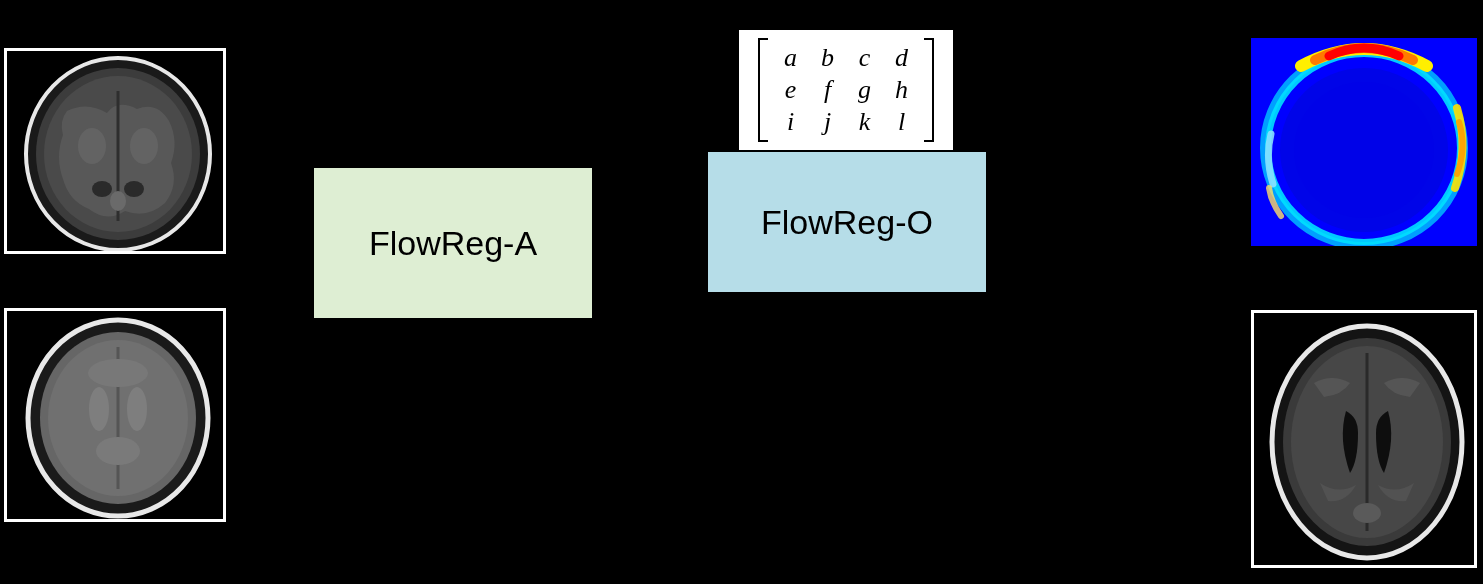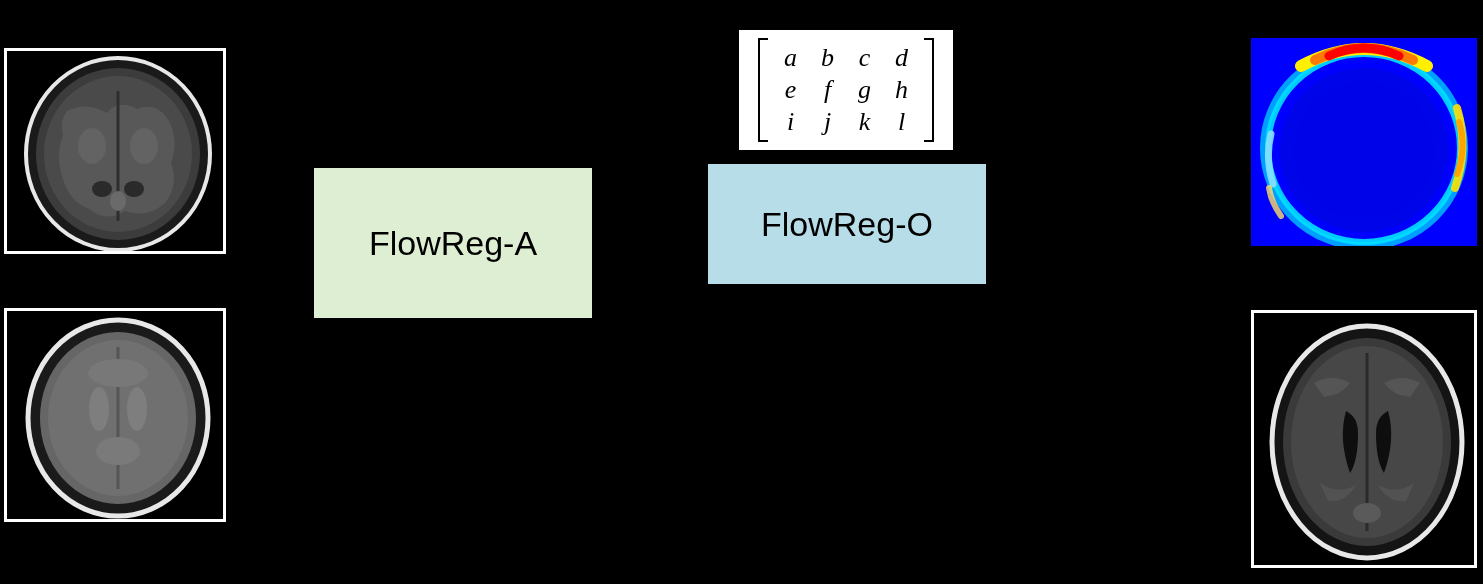--- a/index.html
+++ b/index.html
@@ -16,21 +16,21 @@
   .mri2 { left: 4px; top: 308px; width: 222px; height: 214px; }
   
   .mri3 { left: 1251px; top: 310px; width: 226px; height: 258px; }
 
   
   .heat { position: absolute; left: 1251px; top: 38px; width: 226px; height: 208px; background: #0000ff; overflow: hidden; }
 
   
   .block { position: absolute; display: flex; align-items: center; justify-content: center; font-size: 34px; color: #000; }
   .block-a { left: 314px; top: 168px; width: 278px; height: 150px; background: #deeed3; }
-  .block-o { left: 708px; top: 164px; width: 278px; height: 120px; background: #b6dde8; }
+  .block-o { left: 708px; top: 152px; width: 278px; height: 140px; background: #b6dde8; }
 
   
   .matrix { position: absolute; left: 739px; top: 30px; width: 214px; height: 120px; background: #fff; color: #000; font-family: Georgia, 'Times New Roman', serif; font-style: italic; font-size: 26px; display: flex; align-items: center; justify-content: center; }
   .matrix-inner { position: relative; padding: 4px 14px; }
   .matrix table { border-collapse: collapse; }
   .matrix td { padding: 1px 12px; text-align: center; font-style: italic; }
   .bracket { position: absolute; top: 0; bottom: 0; width: 10px; border: 2px solid #000; }
   .bracket.left { left: 0; border-right: none; }
   .bracket.right { right: 0; border-left: none; }
 </style>

